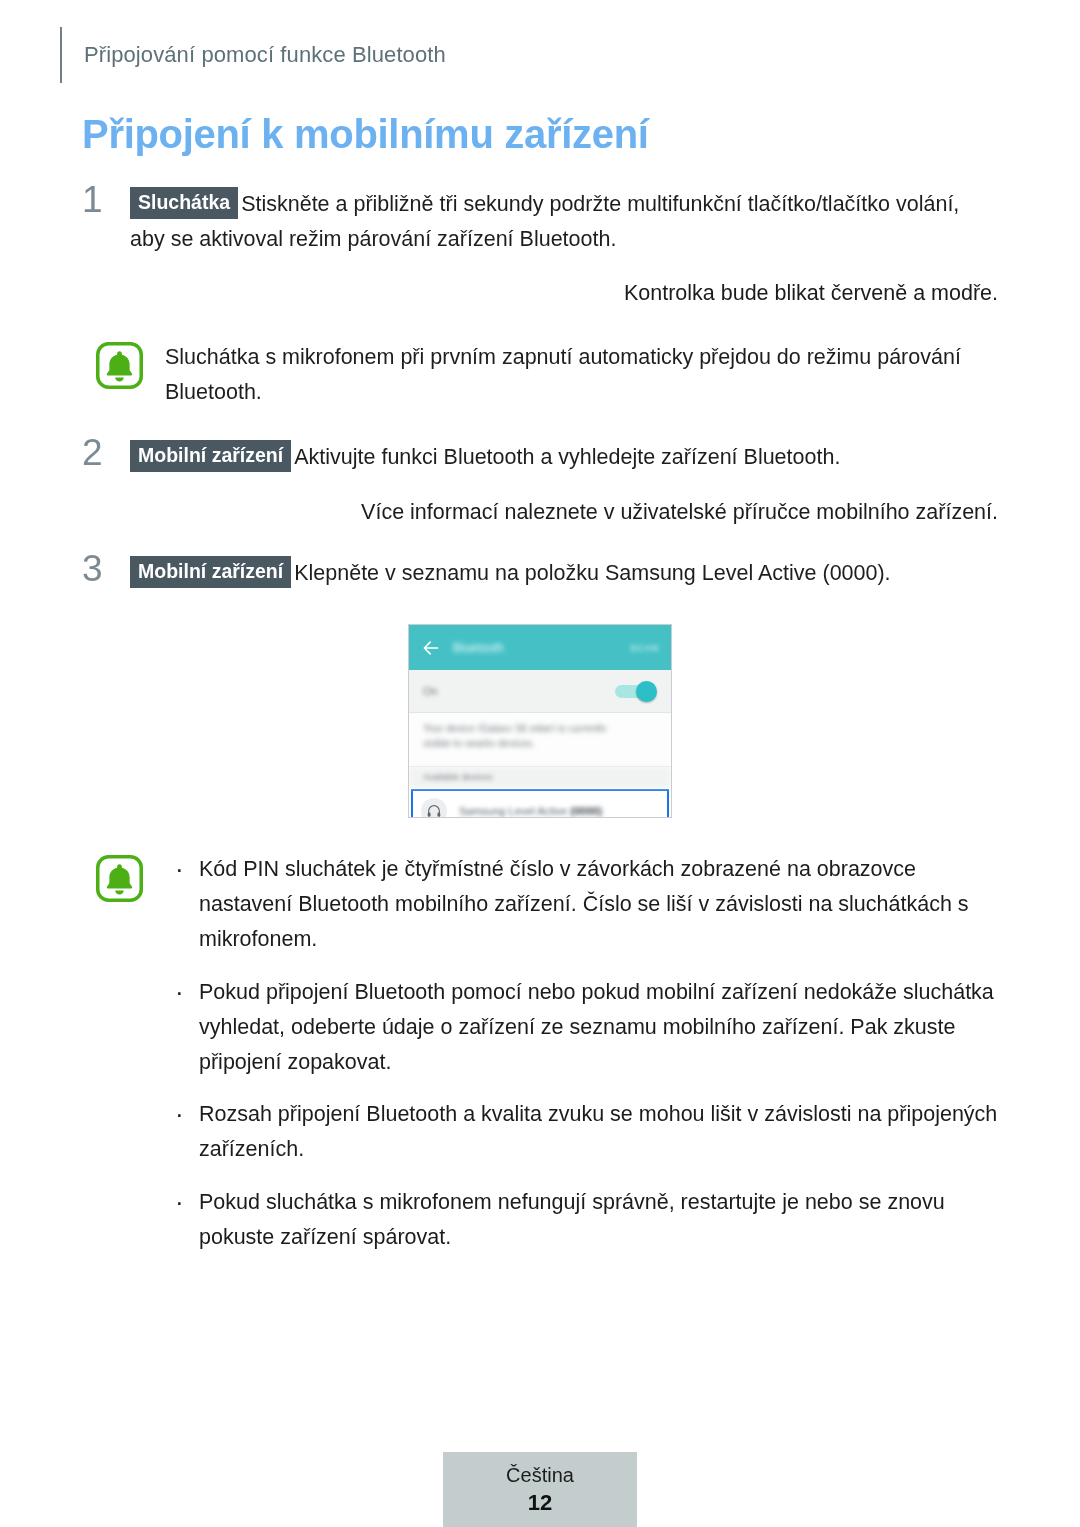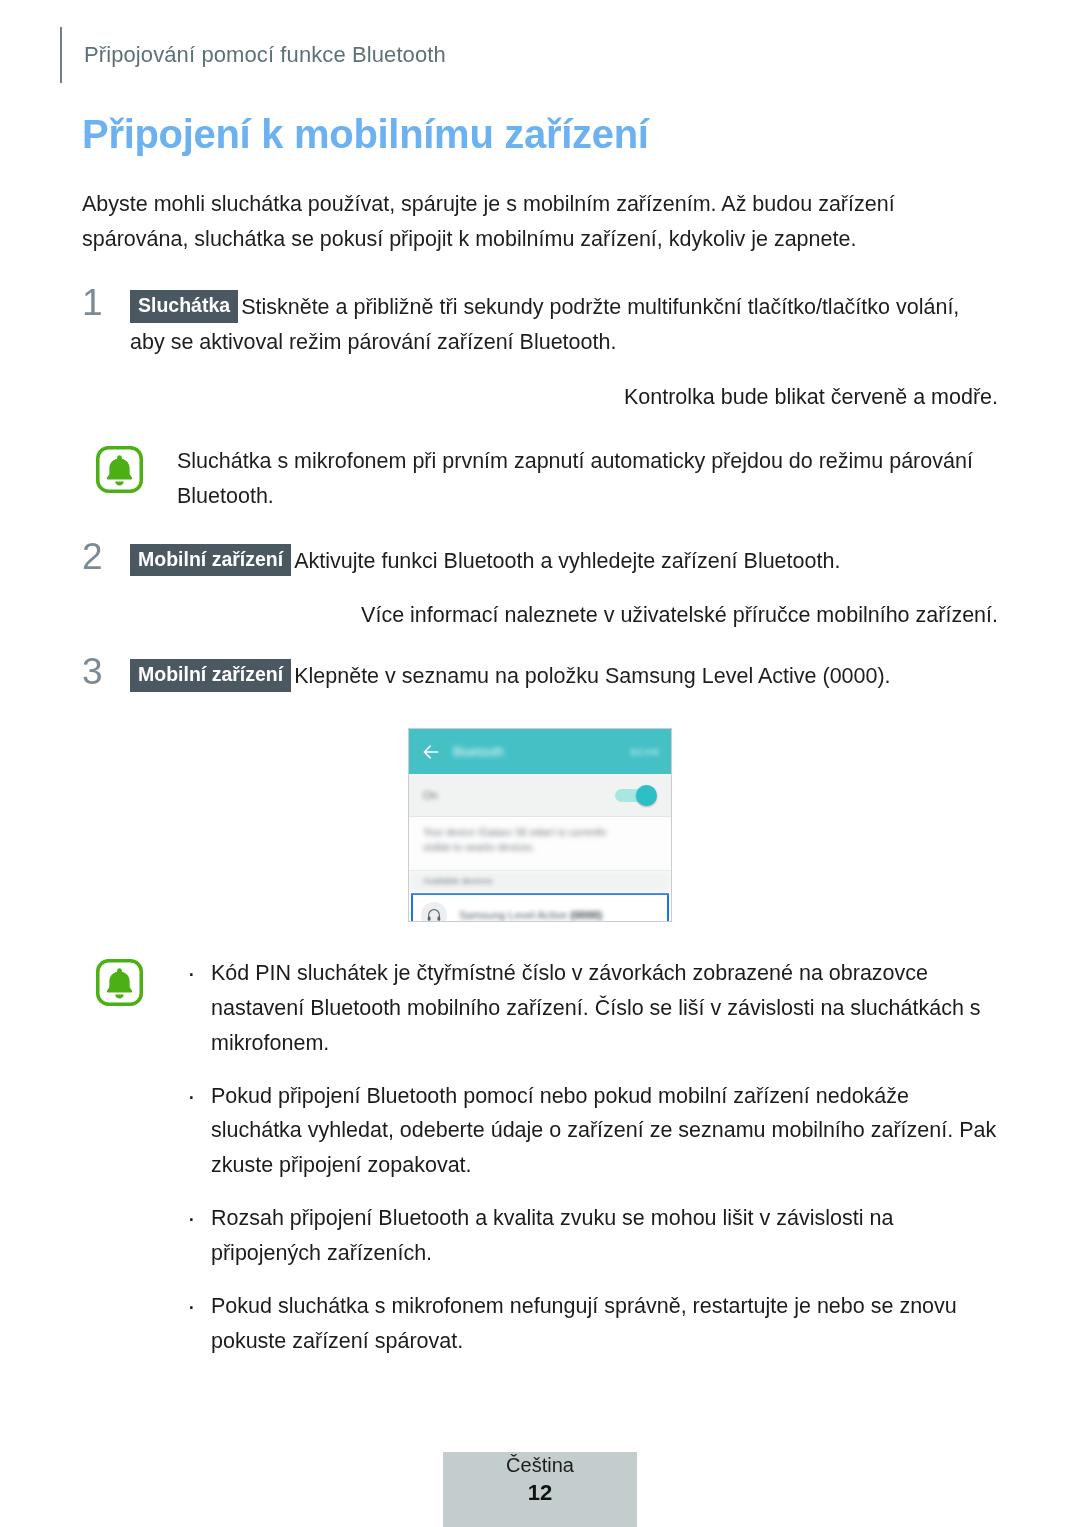--- a/index.html
+++ b/index.html
@@ -105,21 +105,20 @@
   .bold {
     font-weight: normal;
   }
 
   
   .note {
     display: flex;
     align-items: flex-start;
     margin: 28px 0 30px 0;
     padding-left: 14px;
-    gap: 12px;
   }
   .note-icon {
     flex: 0 0 auto;
     width: 47px;
     height: 47px;
     margin-right: 22px;
     margin-top: 3px;
   }
   .note-icon svg { display: block; }
   .note-text {
@@ -288,21 +287,21 @@
     position: absolute;
     left: 443px;
     top: 1452px;
     width: 194px;
     height: 75px;
     background: #c3cdcd;
     display: flex;
     flex-direction: column;
     align-items: center;
     justify-content: flex-start;
-    padding-top: 0;
+    padding-top: 10px;
     box-sizing: border-box;
   }
   .footer-lang {
     font-size: 20px;
     color: #1d1d1d;
     line-height: 1.3;
   }
   .footer-pageno {
     font-size: 22px;
     font-weight: bold;
@@ -315,21 +314,20 @@
 
 <div class="page-header">
   <div class="header-rule"></div>
   <div class="header-title">Připojování pomocí funkce Bluetooth</div>
 </div>
 
 <div class="content">
 
   <h1 class="doc-title">Připojení k mobilnímu zařízení</h1>
 
-  <p class="intro">Abyste mohli sluchátka používat, spárujte je s mobilním zařízením. Až budou zařízení spárována, sluchátka se pokusí připojit k mobilnímu zařízení, kdykoliv je zapnete.</p>
 
   <div class="step">
     <div class="step-num">1</div>
     <div class="step-body"><span class="tag">Sluchátka</span><span>Stiskněte a přibližně tři sekundy podržte multifunkční tlačítko/tlačítko volání, aby se aktivoval režim párování zařízení Bluetooth.</span></div>
     <div class="sub-line">Kontrolka bude blikat červeně a modře.</div>
   </div>
 
   <div class="note">
     <div class="note-icon">
       <svg viewBox="0 0 48 48" width="47" height="47" xmlns="http://www.w3.org/2000/svg">

